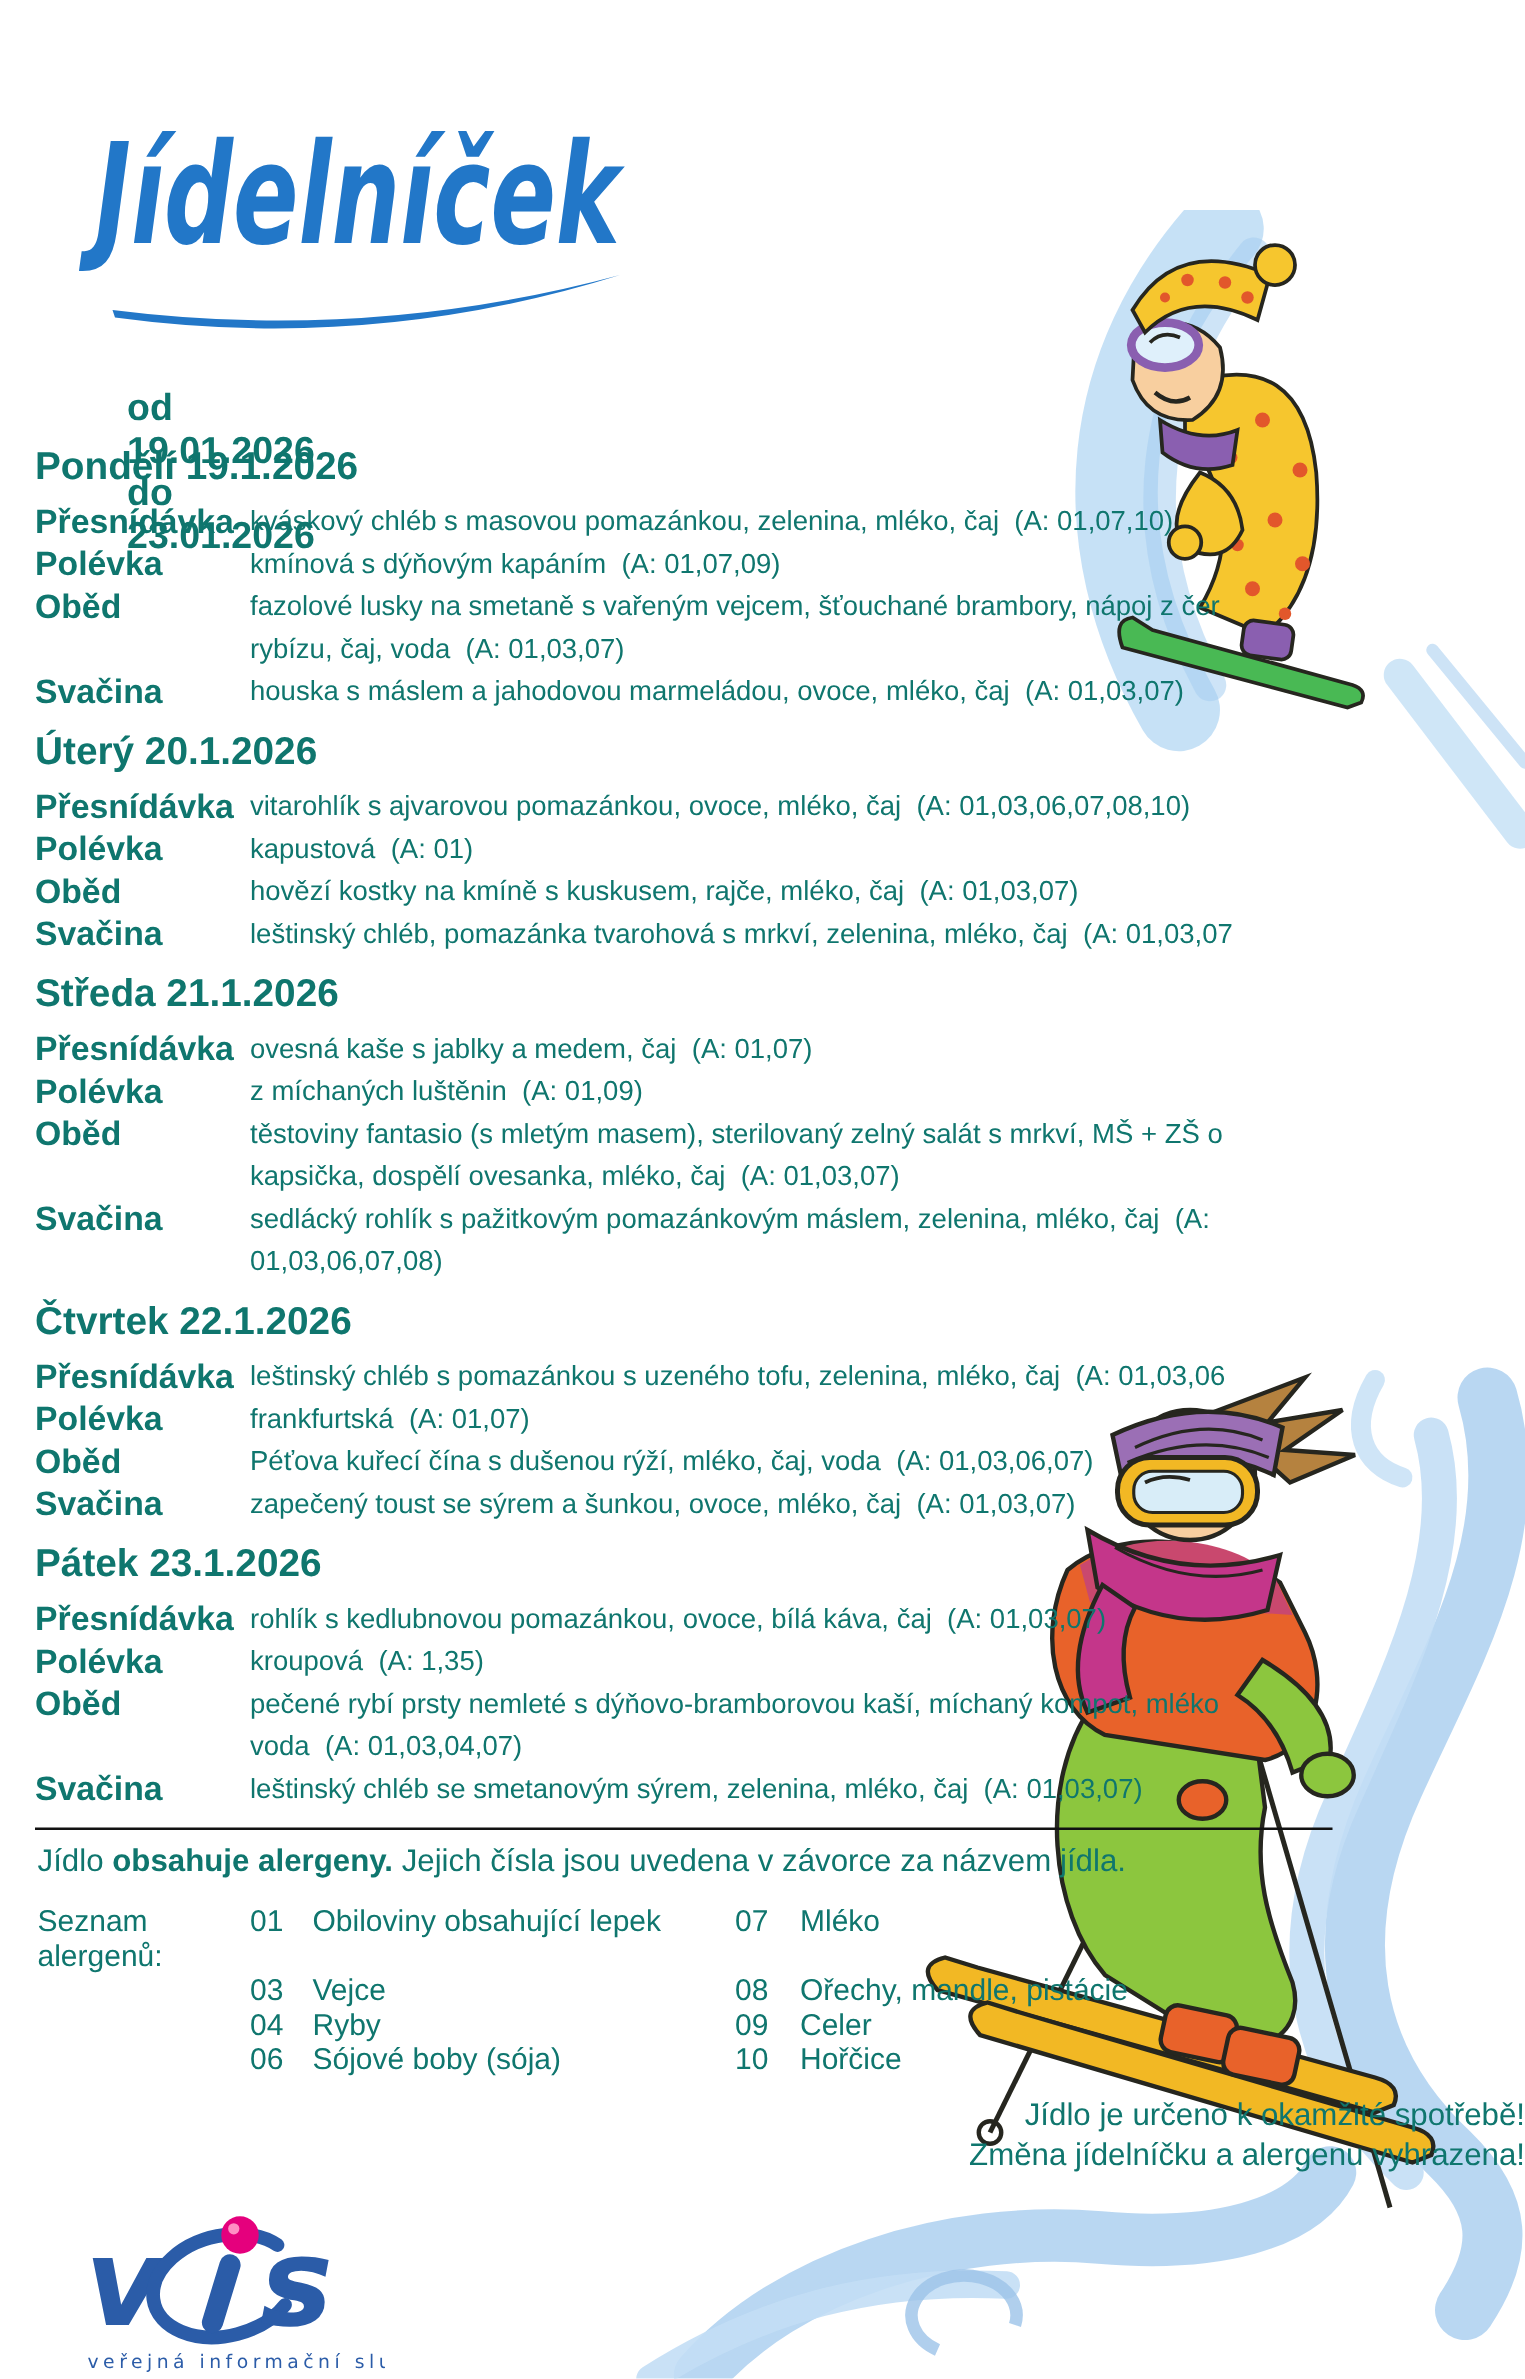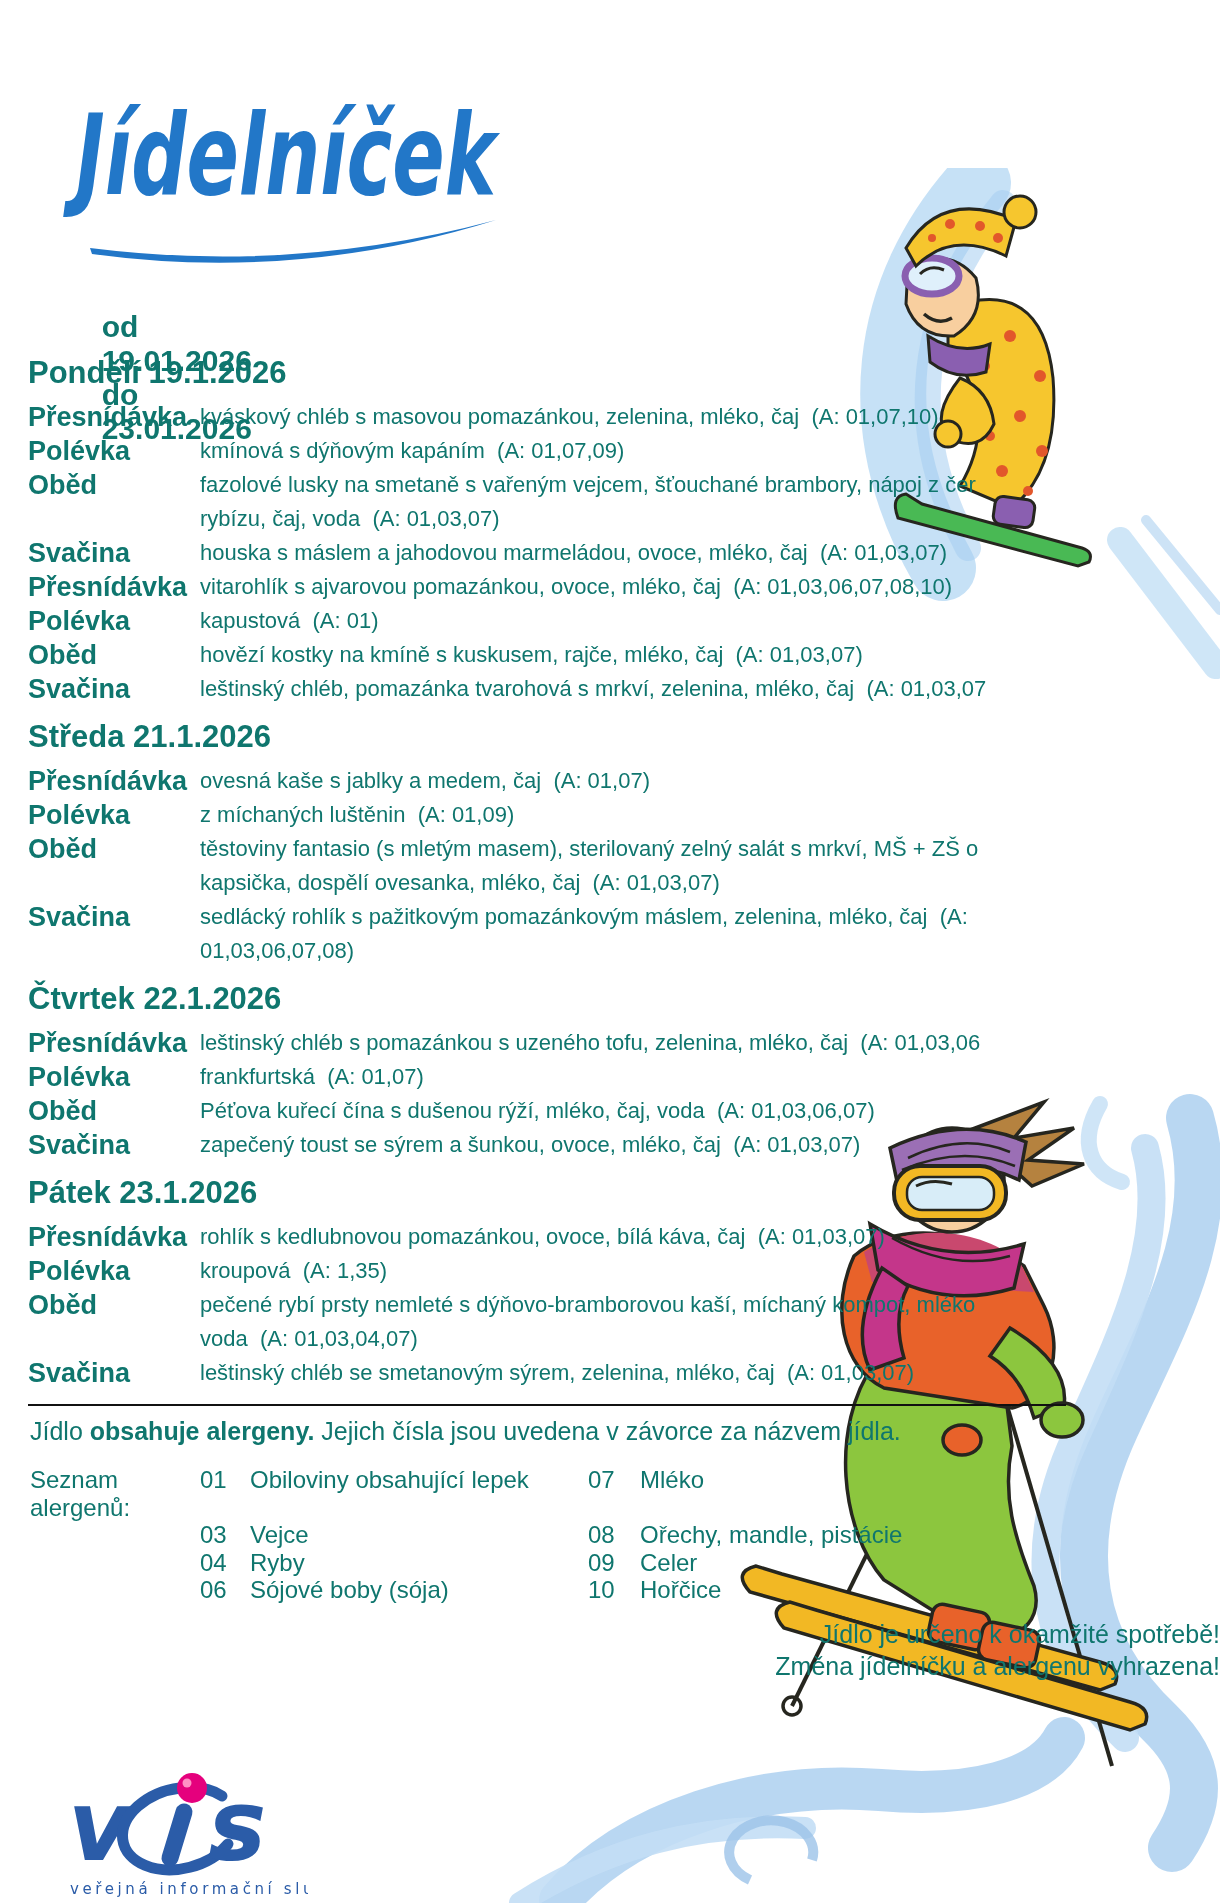--- a/index.html
+++ b/index.html
@@ -177,20 +177,21 @@
           <div class="meal-text">fazolové lusky na smetaně s vařeným vejcem, šťouchané brambory, nápoj z čer
 rybízu, čaj, voda  (A: 01,03,07)</div>
         </div>
         <div class="meal-row">
           <div class="meal-label">Svačina</div>
           <div class="meal-text">houska s máslem a jahodovou marmeládou, ovoce, mléko, čaj  (A: 01,03,07)</div>
         </div>
       </section>
 
       <section class="day">
+        <h2 class="day-title">Úterý 20.1.2026</h2>
         <div class="meal-row">
           <div class="meal-label">Přesnídávka</div>
           <div class="meal-text">vitarohlík s ajvarovou pomazánkou, ovoce, mléko, čaj  (A: 01,03,06,07,08,10)</div>
         </div>
         <div class="meal-row">
           <div class="meal-label">Polévka</div>
           <div class="meal-text">kapustová  (A: 01)</div>
         </div>
         <div class="meal-row">
           <div class="meal-label">Oběd</div>

